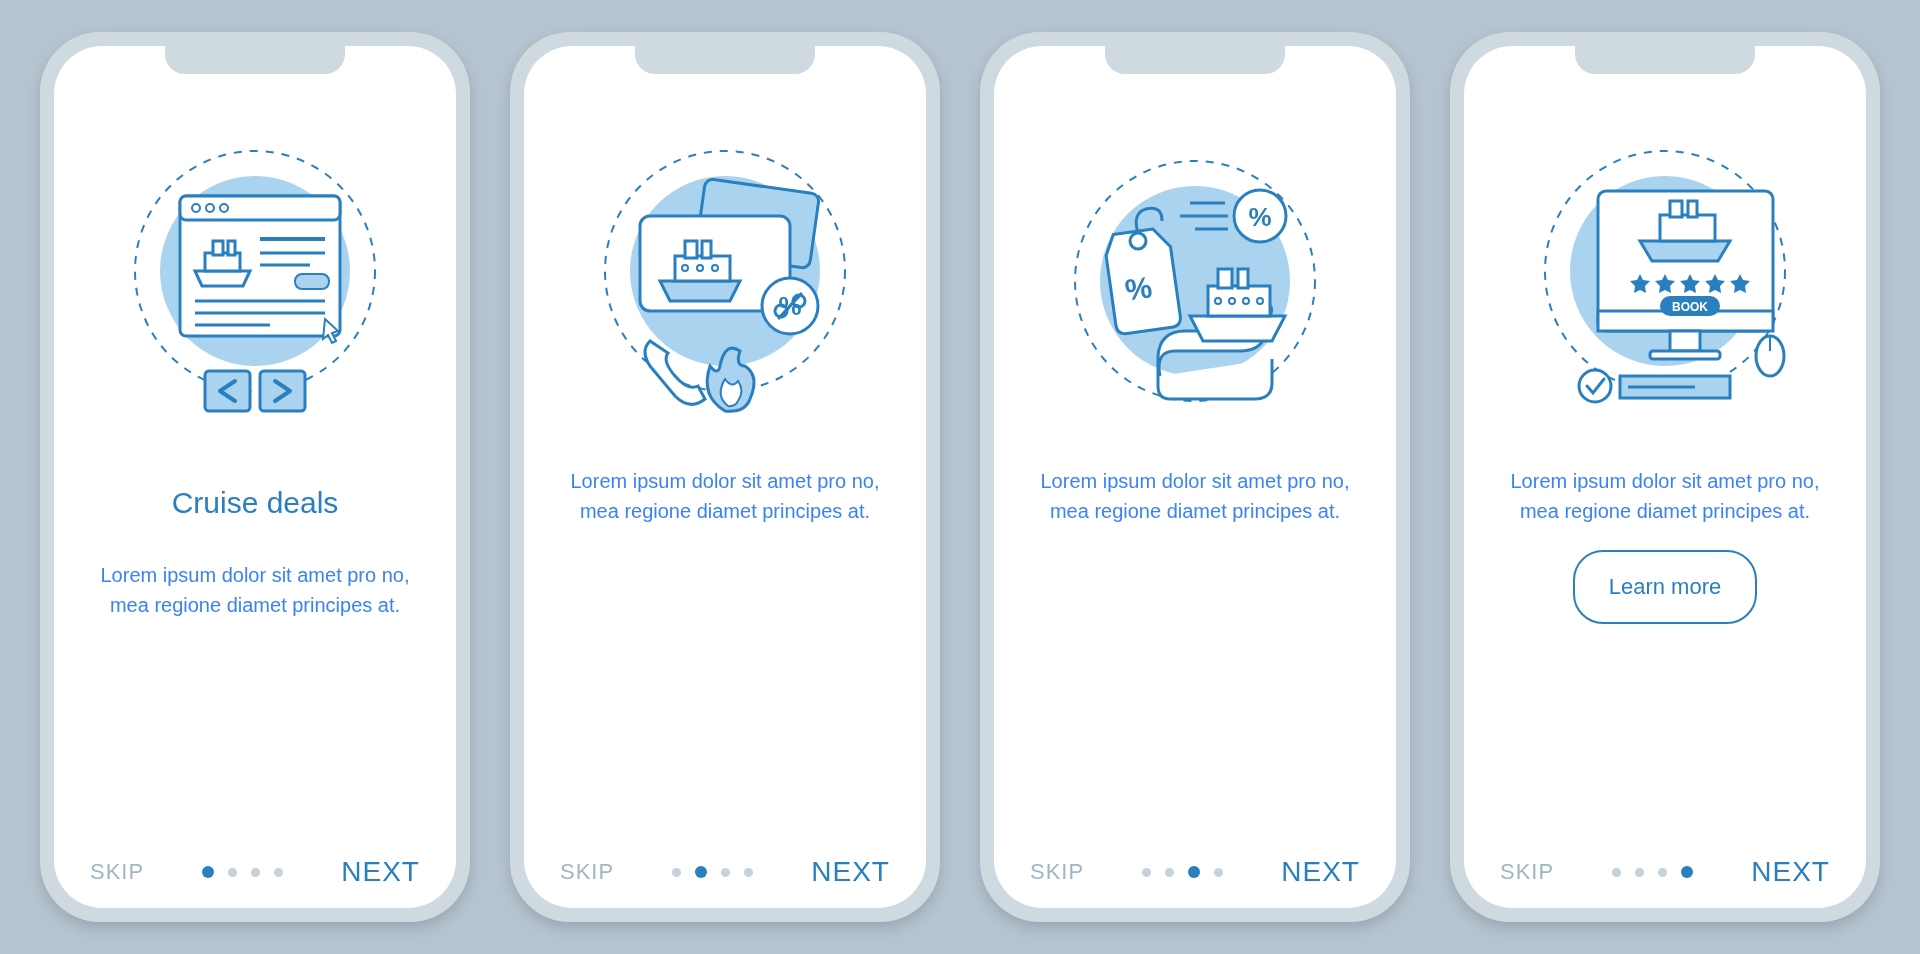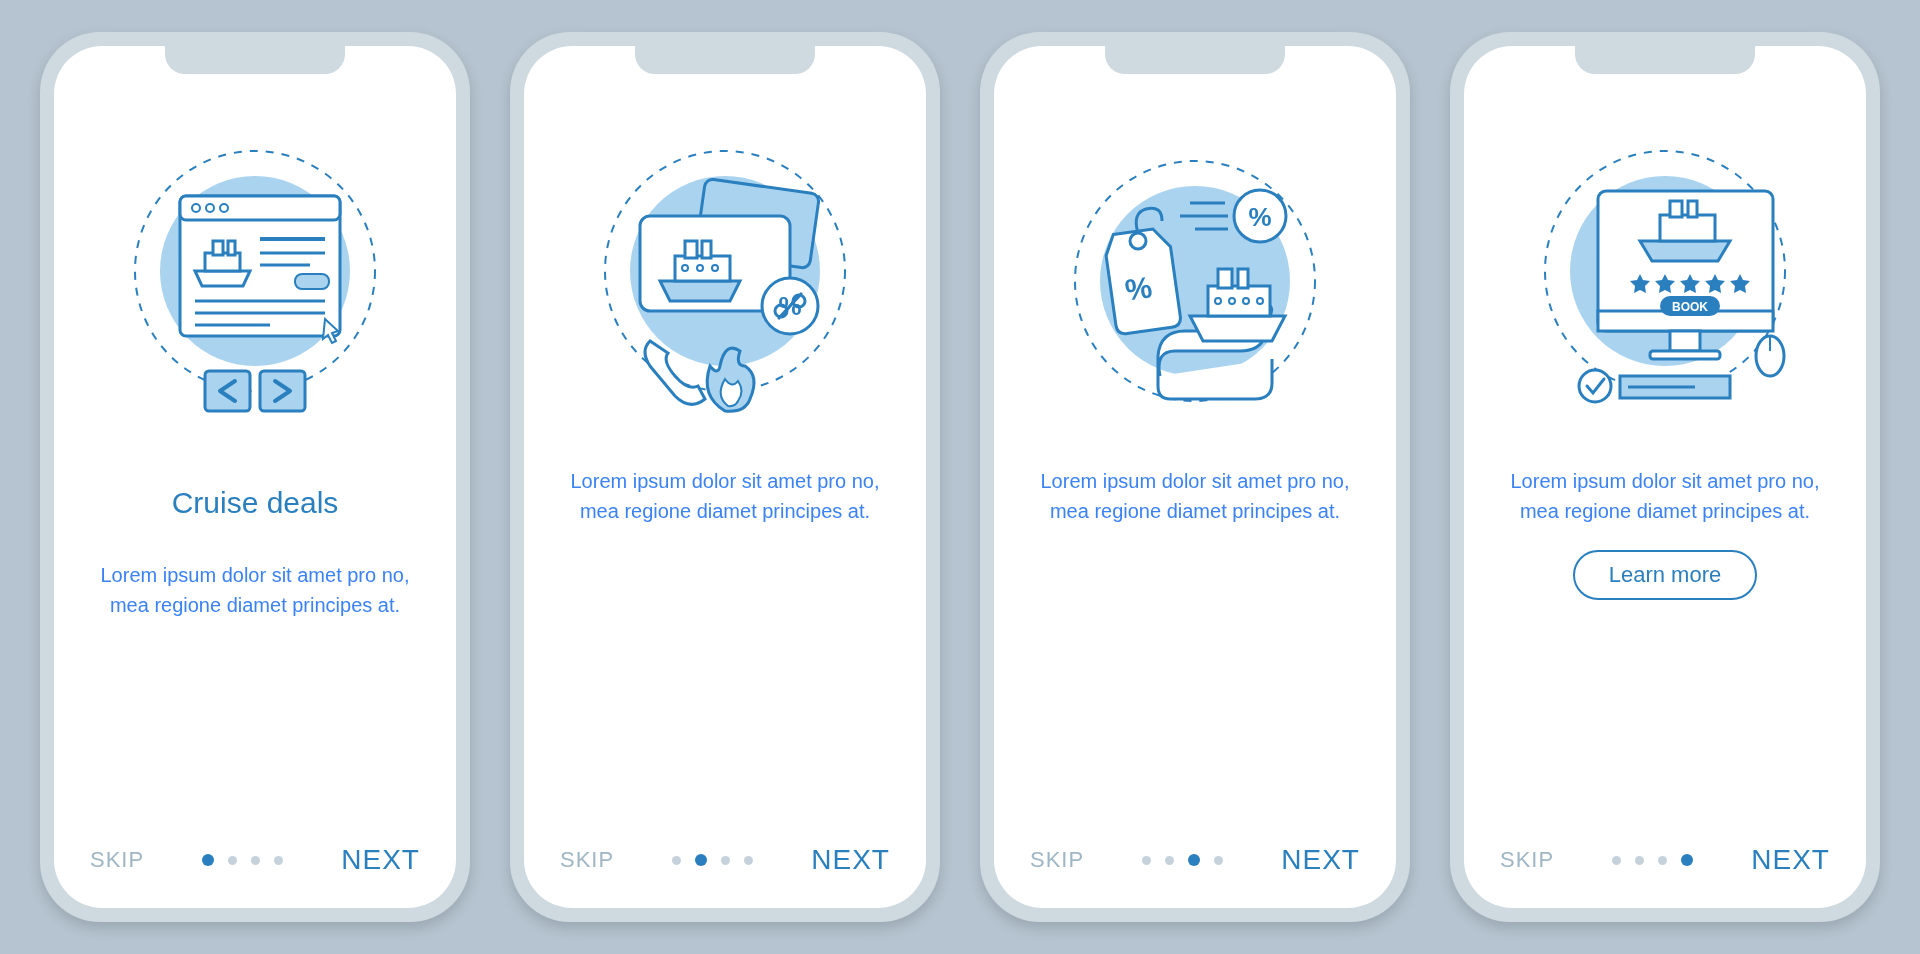--- a/index.html
+++ b/index.html
@@ -73,27 +73,27 @@
     line-height: 1.5;
     text-align: center;
     max-width: 320px;
   }
   .learn-more {
     margin-top: 24px;
     border: 2px solid #2a7fbf;
     color: #2a7fbf;
     background: transparent;
     border-radius: 30px;
-    padding: 10px 34px;
+    padding: 22px 34px;
     font-size: 22px;
     cursor: pointer;
   }
   .nav {
     position: absolute;
-    bottom: 32px;
+    bottom: 20px;
     left: 0;
     right: 0;
     display: flex;
     align-items: center;
     justify-content: space-between;
     padding: 0 36px;
   }
   .skip { color: #9fb6c5; font-size: 22px; letter-spacing: 1px; cursor: pointer; }
   .next { color: #2a7fbf; font-size: 28px; letter-spacing: 1px; cursor: pointer; }
   .dots { display: flex; gap: 14px; align-items: center; }

